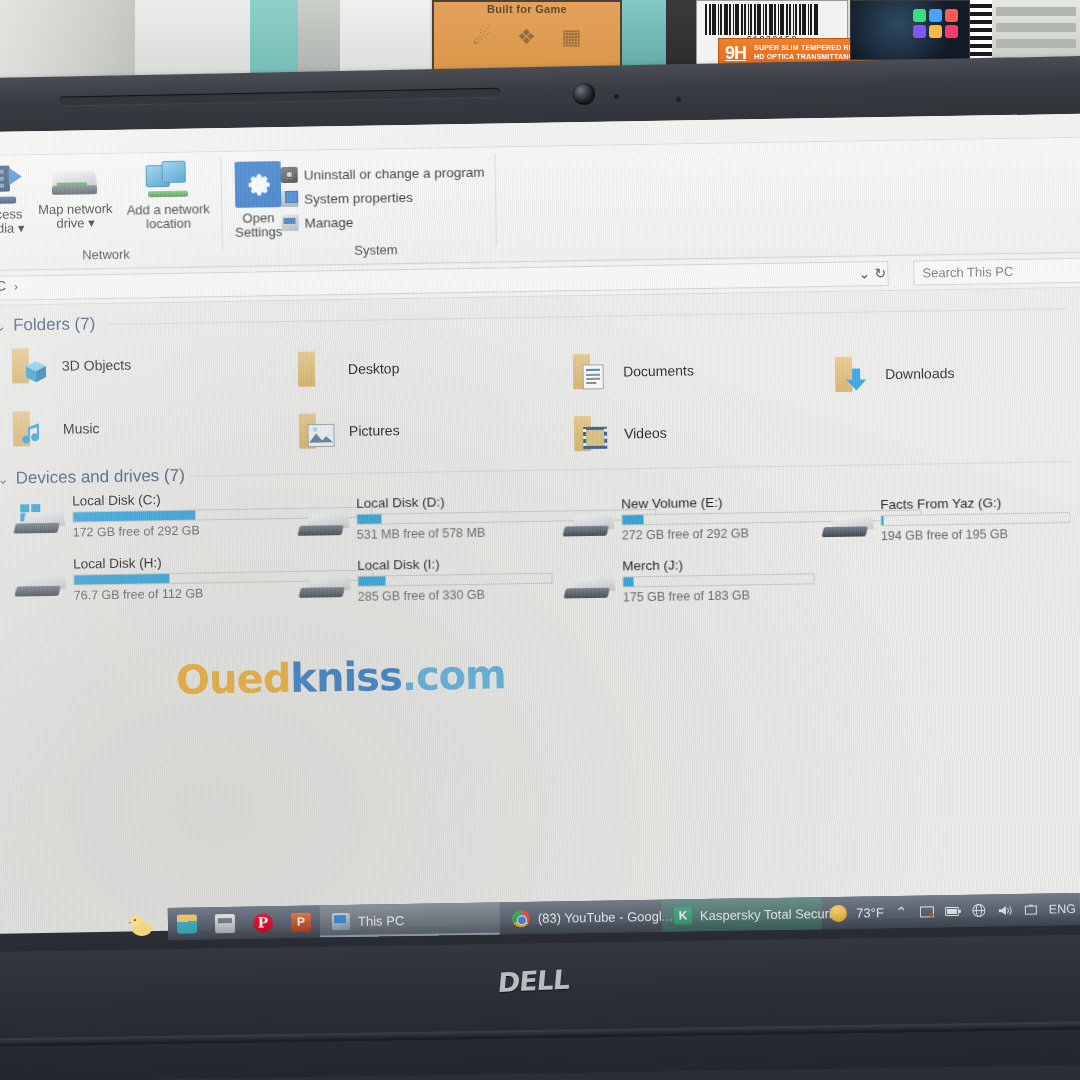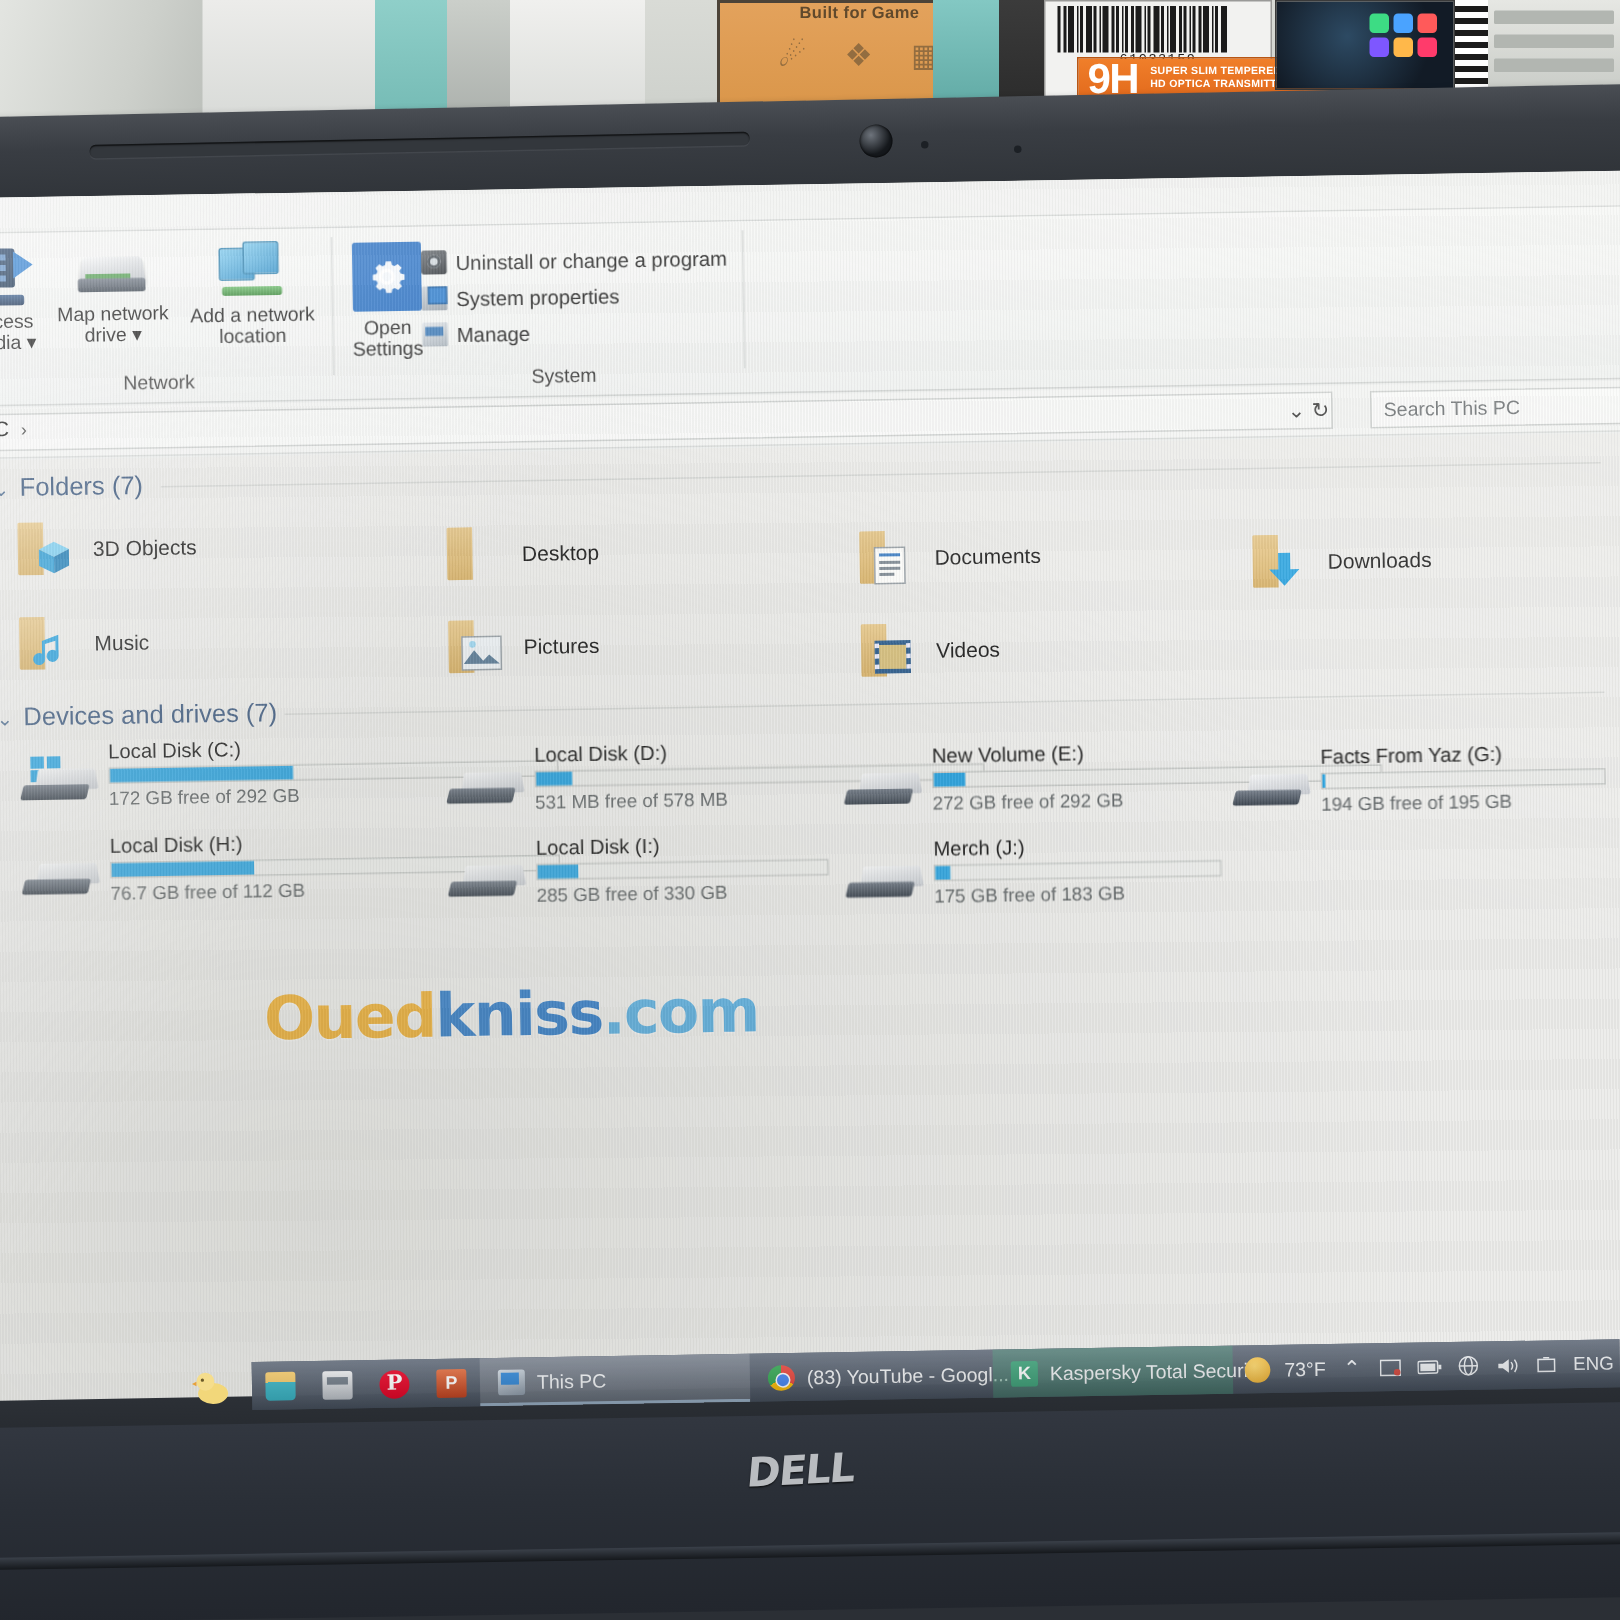--- a/index.html
+++ b/index.html
@@ -26,21 +26,21 @@
   #bg-white-panel { left: 135px; top: 0; width: 115px; height: 105px;
     background: linear-gradient(180deg,#ececea,#d2d5d2); }
   #bg-teal-1 { left: 250px; top: 0; width: 48px; height: 96px;
     background: linear-gradient(180deg,#8fcfc9,#6fb6b0); }
   #bg-grey-1 { left: 298px; top: 0; width: 42px; height: 92px;
     background: linear-gradient(180deg,#cbcfca,#a7aca8); }
   #bg-white-2 { left: 340px; top: 0; width: 90px; height: 88px;
     background: linear-gradient(180deg,#f0f0ee,#d8dad7); }
   #bg-orange-box { left: 432px; top: 0; width: 190px; height: 82px;
     background: linear-gradient(180deg,#e3a25c,#d99548);
-    border: 2px solid #4c4338; margin-left: 46px; }
+    border: 2px solid #4c4338; }
   #bg-orange-box .ob-title {
     color: #4a3a24; font-size: 11px; text-align: center; padding-top: 1px;
     font-weight: 700; letter-spacing: .3px; opacity: .85;
   }
   #bg-orange-box .ob-icons {
     display: flex; justify-content: space-around; align-items: center;
     padding: 10px 26px 0; font-size: 21px; color: #6b5436; opacity: .65;
   }
   #bg-teal-2 { left: 622px; top: 0; width: 44px; height: 76px;
     background: linear-gradient(180deg,#83c8c3,#5fa8a3); }
@@ -51,21 +51,21 @@
   .barcode { display: flex; gap: 1.5px; padding: 3px 8px 0; height: 34px; }
   .barcode i { display: block; background: #1b1b1b; width: 2px; height: 100%; }
   .barcode i:nth-child(3n) { width: 4px; }
   .barcode i:nth-child(4n) { width: 1px; }
   .barcode-num { text-align: center; font-size: 9px; color: #1b1b1b;
     font-family: "Liberation Mono", monospace; letter-spacing: 1px; }
   #bg-orange-label { left: 718px; top: 38px; width: 240px; height: 30px;
     background: linear-gradient(180deg,#f07f2a,#e2691c); border: 1px solid #b85614;
     display: flex; align-items: center; }
   #bg-orange-label .ol-big {
-    font-size: 28px; font-weight: 900; color: #fff; padding-left: 6px;
+    font-size: 18px; font-weight: 900; color: #fff; padding-left: 6px;
     letter-spacing: -1px; line-height: 1; text-decoration: underline;
   }
   #bg-orange-label .ol-small { color: #fff; font-size: 7px; line-height: 1.25;
     padding-left: 8px; font-weight: 700; letter-spacing: .2px; }
   #bg-phone-photo { left: 850px; top: 0; width: 120px; height: 60px;
     background: radial-gradient(circle at 40% 40%, #2d4a63, #121b26 70%);
     border: 1px solid #3a3a3a; overflow: hidden;}
   .mini-app { position: absolute; width: 13px; height: 13px; border-radius: 3px; }
   #bg-right-strip { left: 970px; top: 0; width: 22px; height: 62px;
     background: repeating-linear-gradient(180deg,#ffffff 0 4px,#1b1b1b 4px 8px); }

